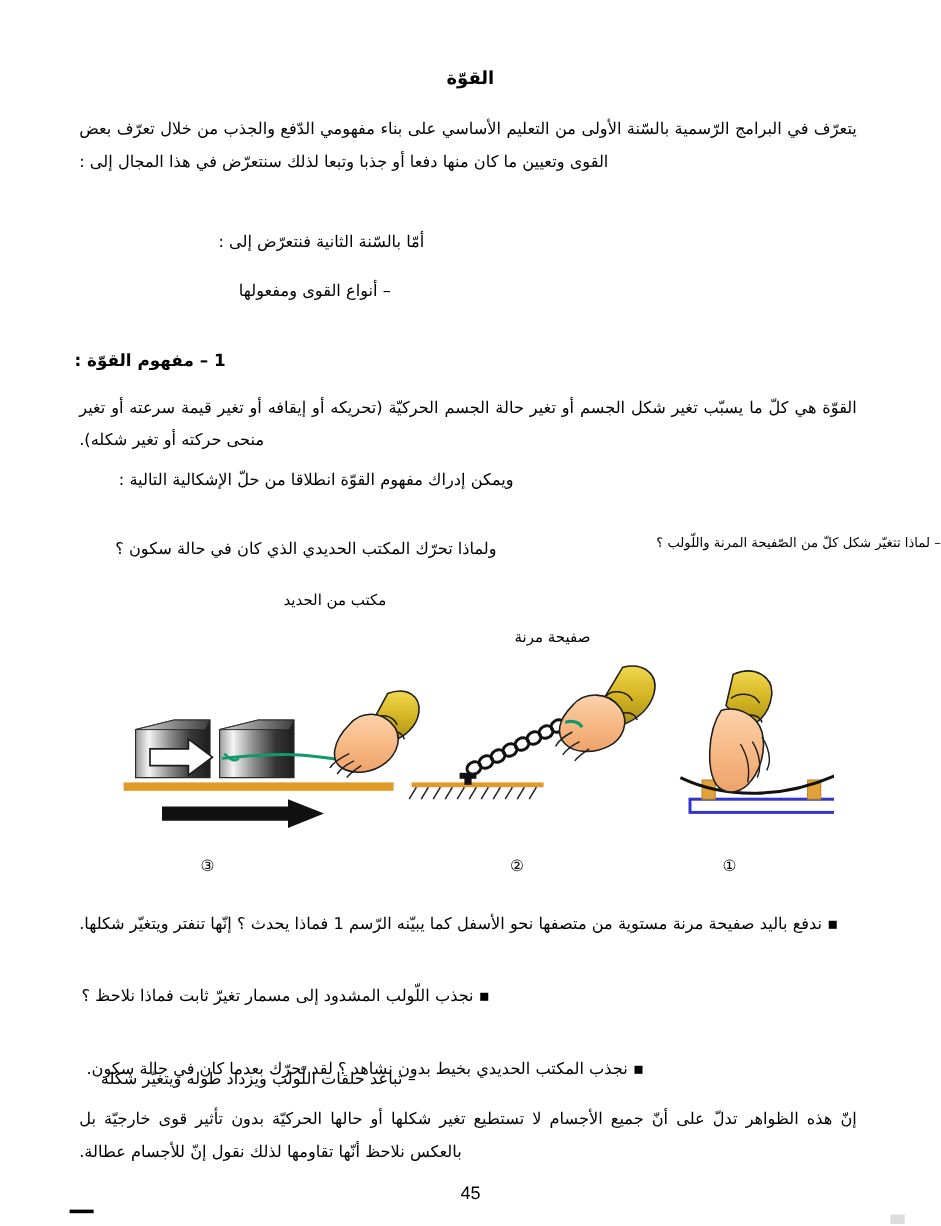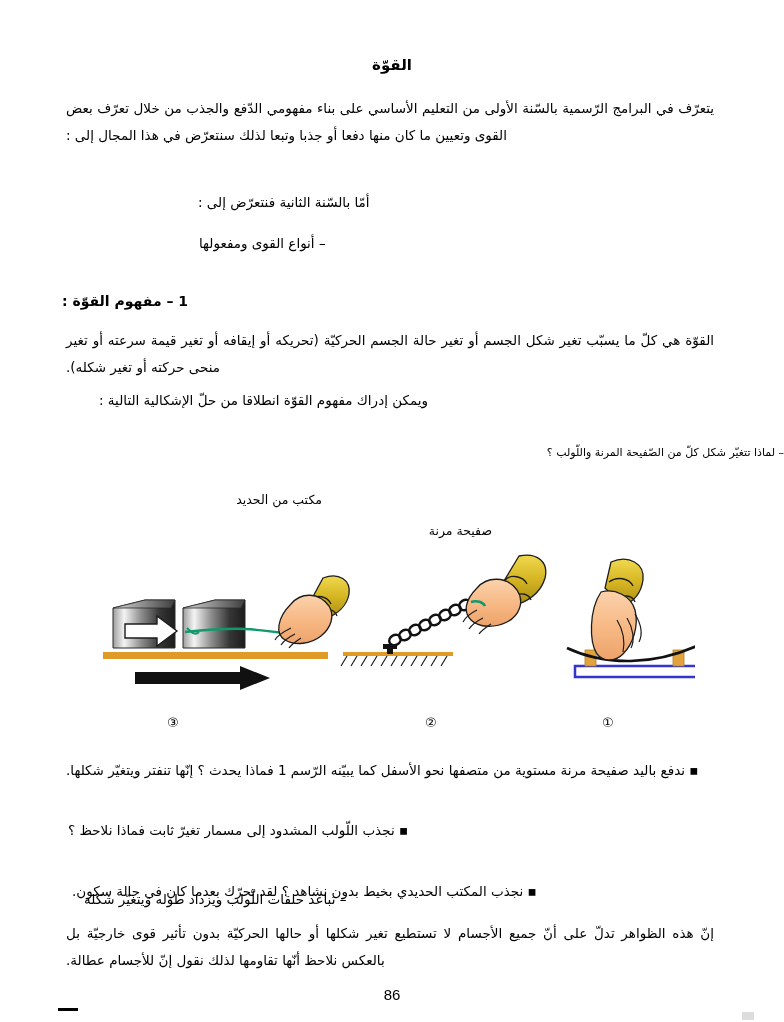--- a/index.html
+++ b/index.html
@@ -50,21 +50,21 @@
     position: absolute;
     top: 166px;
     right: 0;
     width: 638px;
     text-align: left;
     font-size: 13.5px;
   }
   #intro-line-2 {
     position: absolute;
     top: 194px;
-    right: 0;
+    right: 16px;
     width: 586px;
     text-align: left;
     font-size: 13.5px;
   }
   #intro-line-3 {
     position: absolute;
     top: 235px;
     right: 0;
     width: 585px;
     text-align: left;
@@ -233,20 +233,21 @@
 
   <div class="para" id="intro-para">يتعرّف في البرامج الرّسمية بالسّنة الأولى من التعليم الأساسي على بناء مفهومي الدّفع والجذب من خلال تعرّف بعض القوى وتعيين ما كان منها دفعا أو جذبا وتبعا لذلك سنتعرّض في هذا المجال إلى :</div>
   <div id="intro-line-2">أمّا بالسّنة الثانية فنتعرّض إلى :</div>
   <div id="intro-line-3">– أنواع القوى ومفعولها</div>
 
   <div id="section-heading">1 – مفهوم القوّة :</div>
   <div class="para" id="definition-para">القوّة هي كلّ ما يسبّب تغير شكل الجسم أو تغير حالة الجسم الحركيّة (تحريكه أو إيقافه أو تغير قيمة سرعته أو تغير منحى حركته أو تغير شكله).</div>
 
   <div id="q-intro">ويمكن إدراك مفهوم القوّة انطلاقا من حلّ الإشكالية التالية :</div>
   <div id="q-1">–  لماذا تتغيّر شكل كلّ من الصّفيحة المرنة واللّولب ؟</div>
+  <div id="q-2">ولماذا تحرّك المكتب الحديدي الذي كان في حالة سكون ؟</div>
 
   <div class="fig-label" id="label-desk">مكتب من الحديد</div>
   <div class="fig-label" id="label-plate">صفيحة مرنة</div>
 
   <svg id="illustration" viewBox="0 0 600 160">
     <defs>
       <linearGradient id="deskGrad" x1="0" y1="0" x2="1" y2="0">
         <stop offset="0%" stop-color="#9d9d9d"></stop>
         <stop offset="18%" stop-color="#f4f4f4"></stop>
         <stop offset="45%" stop-color="#8f8f8f"></stop>
@@ -376,17 +377,17 @@
     <span class="fig-num" id="fig-num-2">②</span>
     <span class="fig-num" id="fig-num-1">①</span>
   </div>
 
   <div id="b1">▪ ندفع باليد صفيحة مرنة مستوية من متصفها نحو الأسفل كما يبيّنه الرّسم  1   فماذا يحدث ؟ إنّها تنفتر ويتغيّر شكلها.</div>
   <div id="b2">▪ نجذب اللّولب المشدود إلى مسمار تغيرّ ثابت فماذا نلاحظ ؟</div>
   <div id="b2sub">– تباعد حلقات اللّولب ويزداد طوله ويتغيّر شكله</div>
   <div id="b3">▪ نجذب المكتب الحديدي بخيط بدون نشاهد ؟ لقد تحرّك بعدما كان في حالة سكون.</div>
   <div class="para" id="conclusion">إنّ هذه الظواهر تدلّ على أنّ جميع الأجسام لا تستطيع تغير شكلها أو حالها الحركيّة بدون تأثير قوى خارجيّة بل بالعكس نلاحظ أنّها تقاومها لذلك نقول إنّ للأجسام عطالة.</div>
 
-  <div id="page-number">86</div>
+  <div id="page-number">45</div>
   <div id="footer-dash"></div>
   <div id="footer-mark-right"></div>
 
 </div>
 
 </body></html>

